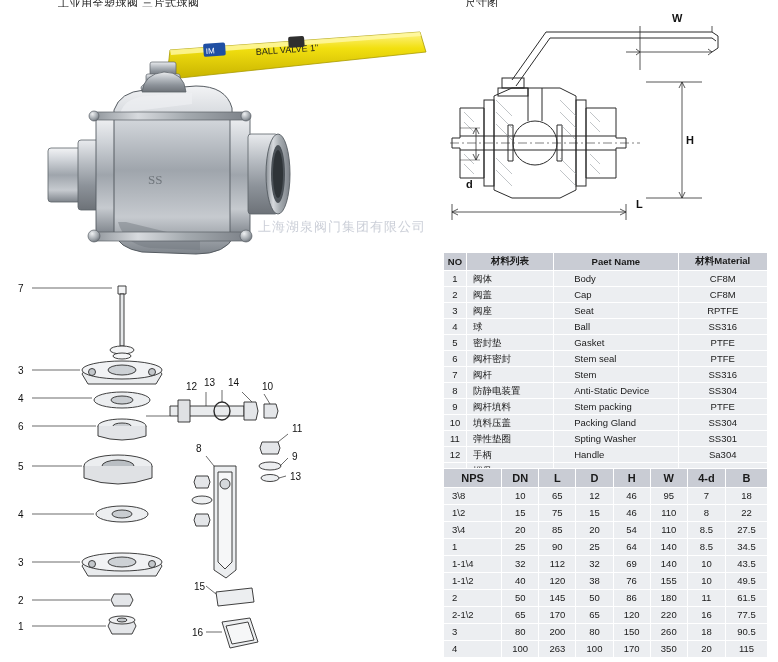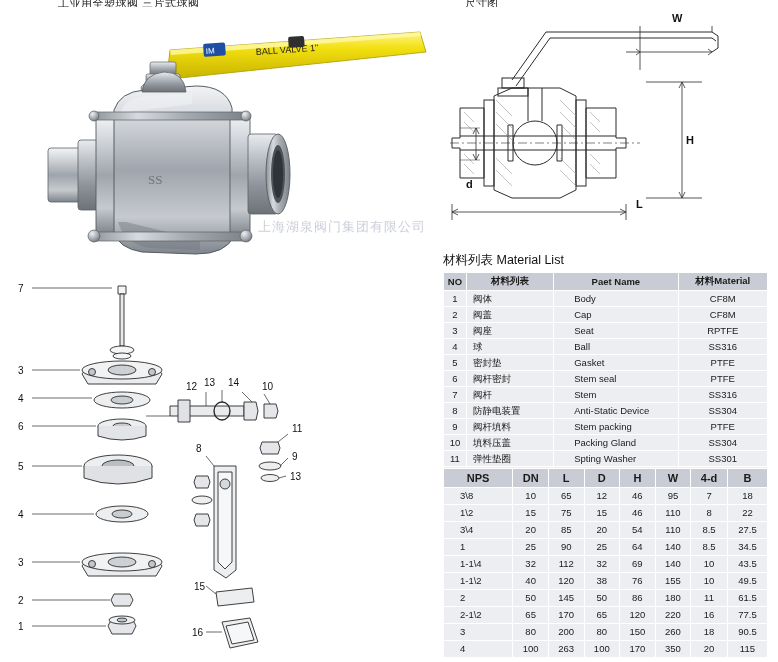--- a/index.html
+++ b/index.html
@@ -105,21 +105,21 @@
   }
   #dimension-table td {
     background: #eceef1;
     color: #1a1a1a;
     padding: 1px 2px;
     border: 1px solid #ffffff;
     text-align: center;
     height: 15px;
     line-height: 14px;
   }
-  #dimension-table td:first-child { text-align: left; padding-left: 16px; }
+  #dimension-table td:first-child { text-align: left; padding-left: 8px; }
   .lbl-b { font-size: 11px; fill: #111; font-weight: bold; font-family: "Liberation Sans", sans-serif; }
 </style>
 </head>
 <body>
 
 <div class="top-title">工业用全塑球阀 三片式球阀</div>
 <div class="top-title-right">尺寸图</div>
 
 <div class="photo-area">
   <svg width="420" height="250" viewBox="0 0 420 250">
@@ -386,21 +386,20 @@
       <text x="292" y="190">9</text>
       <text x="290" y="210">13</text>
       <text x="196" y="182">8</text>
       <text x="194" y="320">15</text>
       <text x="192" y="366">16</text>
     </g>
   </svg>
 </div>
 
 <div class="table-block" id="material-block">
-  <div class="table-title">材料列表  Material List</div>
   <table id="material-table">
     <thead>
       <tr>
         <th style="width:23px">NO</th>
         <th style="width:88px">材料列表</th>
         <th style="width:125px">Paet Name</th>
         <th style="width:90px">材料Material</th>
       </tr>
     </thead>
     <tbody id="material-body">

